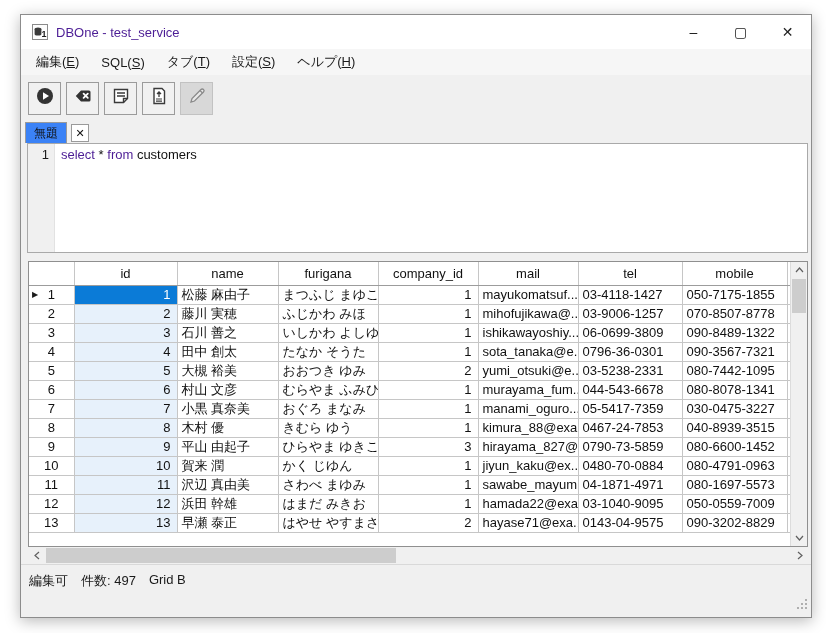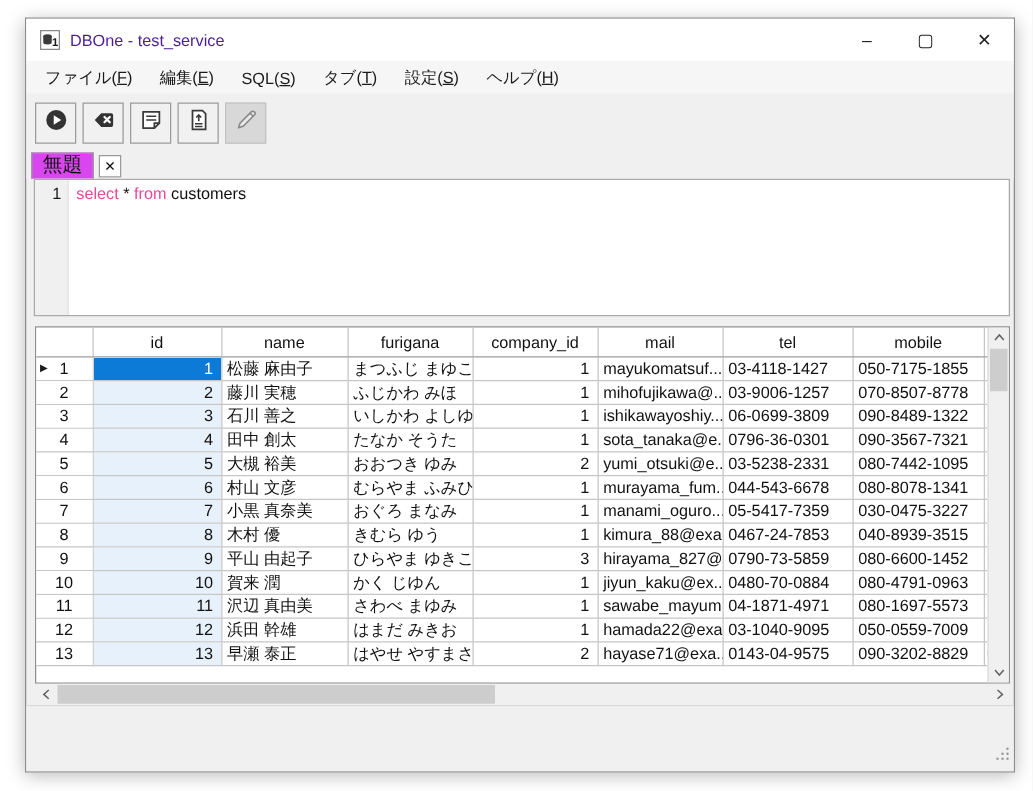--- a/index.html
+++ b/index.html
@@ -26,32 +26,32 @@
   .menu-item{font-size:13px;color:#1a1a1a;padding:4px 11px;}
   .menu-item u{text-decoration:underline;}
   
   .toolbar{position:absolute;left:0;top:60px;right:0;height:46px;background:#f0f0f0;
     display:flex;align-items:center;padding-left:7px;}
   .tb-btn{width:33px;height:33px;margin-right:5px;background:#f1f1f1;border:1px solid #9b9b9b;
     box-sizing:border-box;display:flex;align-items:center;justify-content:center;}
   .tb-btn.pressed{background:#d8d8d8;border-color:#c2c2c2;}
   
   .tabbar{position:absolute;left:0;top:106px;right:0;height:22px;background:#f0f0f0;display:flex;align-items:flex-end;}
-  .tab{height:21px;margin-left:4px;padding:0 8px;background:#d946ef;border:1px solid #9a9a9a;border-bottom:none;
-    box-sizing:border-box;display:flex;align-items:flex-end;font-size:16px;color:#111;}
+  .tab{height:21px;margin-left:4px;padding:0 8px;background:#3b82f6;border:1px solid #9a9a9a;border-bottom:none;
+    box-sizing:border-box;display:flex;align-items:center;font-size:12px;color:#111;}
   .tab-close{width:18px;height:18px;margin-left:4px;margin-bottom:1px;background:#ffffff;border:1px solid #9a9a9a;
     box-sizing:border-box;display:flex;align-items:center;justify-content:center;
     font-size:11px;font-weight:700;color:#111;}
   
   .editor{position:absolute;left:6px;top:128px;right:3px;height:110px;background:#ffffff;
     border:1px solid #a9a9a9;box-sizing:border-box;display:flex;}
   .gutter{width:27px;background:#f0f0f0;border-right:1px solid #e2e2e2;text-align:right;
     padding:3px 5px 0 0;box-sizing:border-box;font-size:13px;color:#1a1a1a;}
   .code{flex:1;padding:3px 0 0 6px;font-size:13px;color:#111;white-space:pre;}
-  .code .kw{color:#ec4899;}
+  .code .kw{color:#4c1d95;}
   
   .grid{position:absolute;left:7px;top:246px;right:3px;height:286px;background:#ffffff;
     border:1px solid #8f8f8f;box-sizing:border-box;overflow:hidden;}
   table{border-collapse:collapse;table-layout:fixed;width:762px;}
   th,td{border-right:1px solid #c6c6c6;border-bottom:1px solid #c6c6c6;
     font-size:13px;font-weight:400;color:#111;padding:0 4px;overflow:hidden;white-space:nowrap;
     height:19px;box-sizing:border-box;text-align:left;}
   thead th{height:23px;background:#ffffff;border-bottom:1px solid #9c9c9c;text-align:center;}
   td.rowhead{text-align:center;position:relative;background:#ffffff;}
   td.rowhead .caret{position:absolute;left:3px;top:4px;font-size:8px;color:#1a1a1a;}
@@ -87,21 +87,20 @@
     </span>
     <span class="title-text">DBOne - test_service</span>
     <div class="win-controls">
       <div class="win-btn">–</div>
       <div class="win-btn">▢</div>
       <div class="win-btn">✕</div>
     </div>
   </div>
 
   <div class="menubar" id="menubar">
-      <span class="menu-item">ファイル(<u>F</u>)</span>
       <span class="menu-item">編集(<u>E</u>)</span>
       <span class="menu-item">SQL(<u>S</u>)</span>
       <span class="menu-item">タブ(<u>T</u>)</span>
       <span class="menu-item">設定(<u>S</u>)</span>
       <span class="menu-item">ヘルプ(<u>H</u>)</span>
     </div>
 
   <div class="toolbar">
     <div class="tb-btn">
       <span>
@@ -358,20 +357,25 @@
     </div>
     <div class="h-thumb" style="left:18px;width:350px;"></div>
     <div class="h-arrow" style="right:0;">
       <svg width="6" height="9" viewBox="0 0 6 9">
           <polyline points="1,1 5,4.5 1,8" fill="none" stroke="#606060" stroke-width="1.2"></polyline>
         </svg>
     </div>
   </div>
 
   <div class="statusbar">
+    <div class="status-row">
+      <span>編集可</span>
+      <span>件数: 497</span>
+      <span>Grid B</span>
+    </div>
     <span class="grip">
       <svg width="12" height="12" viewBox="0 0 12 12">
         <circle cx="10" cy="2" r="1" fill="#9a9a9a"></circle>
           <circle cx="6" cy="6" r="1" fill="#9a9a9a"></circle>
         <circle cx="10" cy="6" r="1" fill="#9a9a9a"></circle>
           <circle cx="2" cy="10" r="1" fill="#9a9a9a"></circle>
         <circle cx="6" cy="10" r="1" fill="#9a9a9a"></circle>
           <circle cx="10" cy="10" r="1" fill="#9a9a9a"></circle>
       </svg>
     </span>

